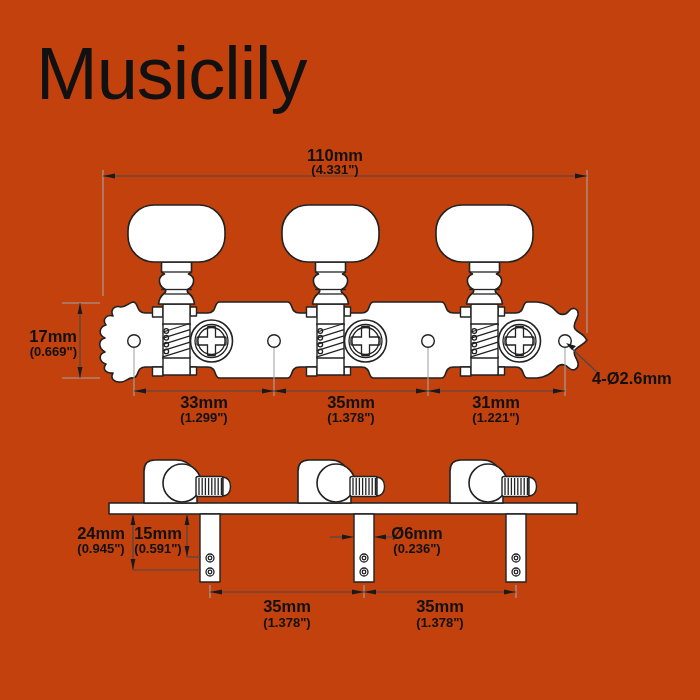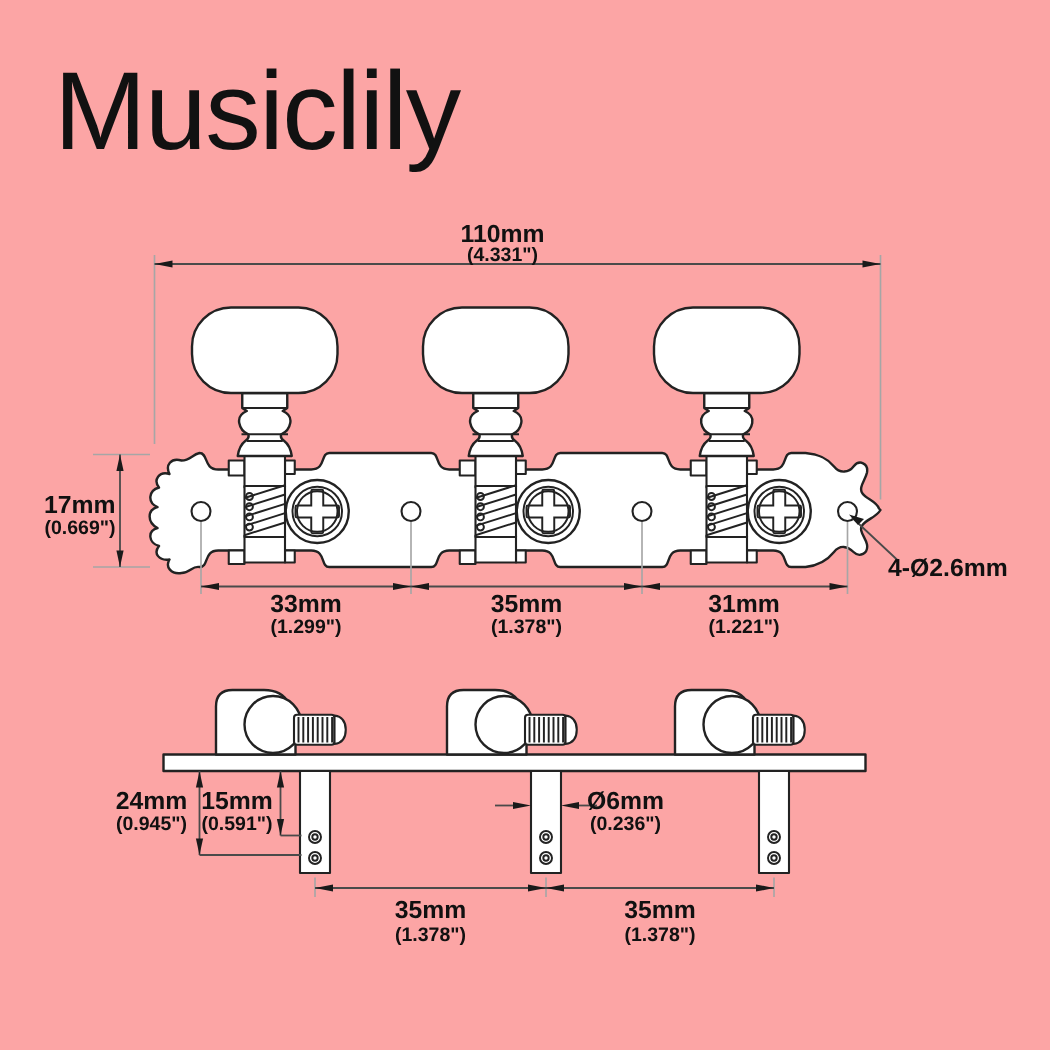--- a/index.html
+++ b/index.html
@@ -1,16 +1,16 @@
 <!DOCTYPE html>
 <html><head>
 <meta charset="utf-8">
 <style>
   html,body{margin:0;padding:0;background:#ffffff;}
-  #stage{width:700px;height:700px;position:relative;background:#fca5a5;overflow:hidden;}
+  #stage{width:700px;height:700px;position:relative;background:#c2410c;overflow:hidden;}
   svg{display:block;}
   text{font-family:"Liberation Sans","DejaVu Sans",sans-serif;fill:#111;}
   .logo{font-size:74px;font-weight:400;letter-spacing:-1px;}
   .dim-mm{font-size:16.5px;font-weight:bold;}
   .dim-in{font-size:13px;font-weight:bold;}
   .outline{fill:#ffffff;stroke:#222;stroke-width:1.6;stroke-linejoin:round;}
   .thin{fill:none;stroke:#222;stroke-width:1.3;}
   .detail{fill:#ffffff;stroke:#222;stroke-width:1.4;stroke-linejoin:round;}
   .dimline{stroke:#4a4a4a;stroke-width:1.2;fill:none;}
   .extline{stroke:#a6a6a6;stroke-width:1.1;fill:none;}

